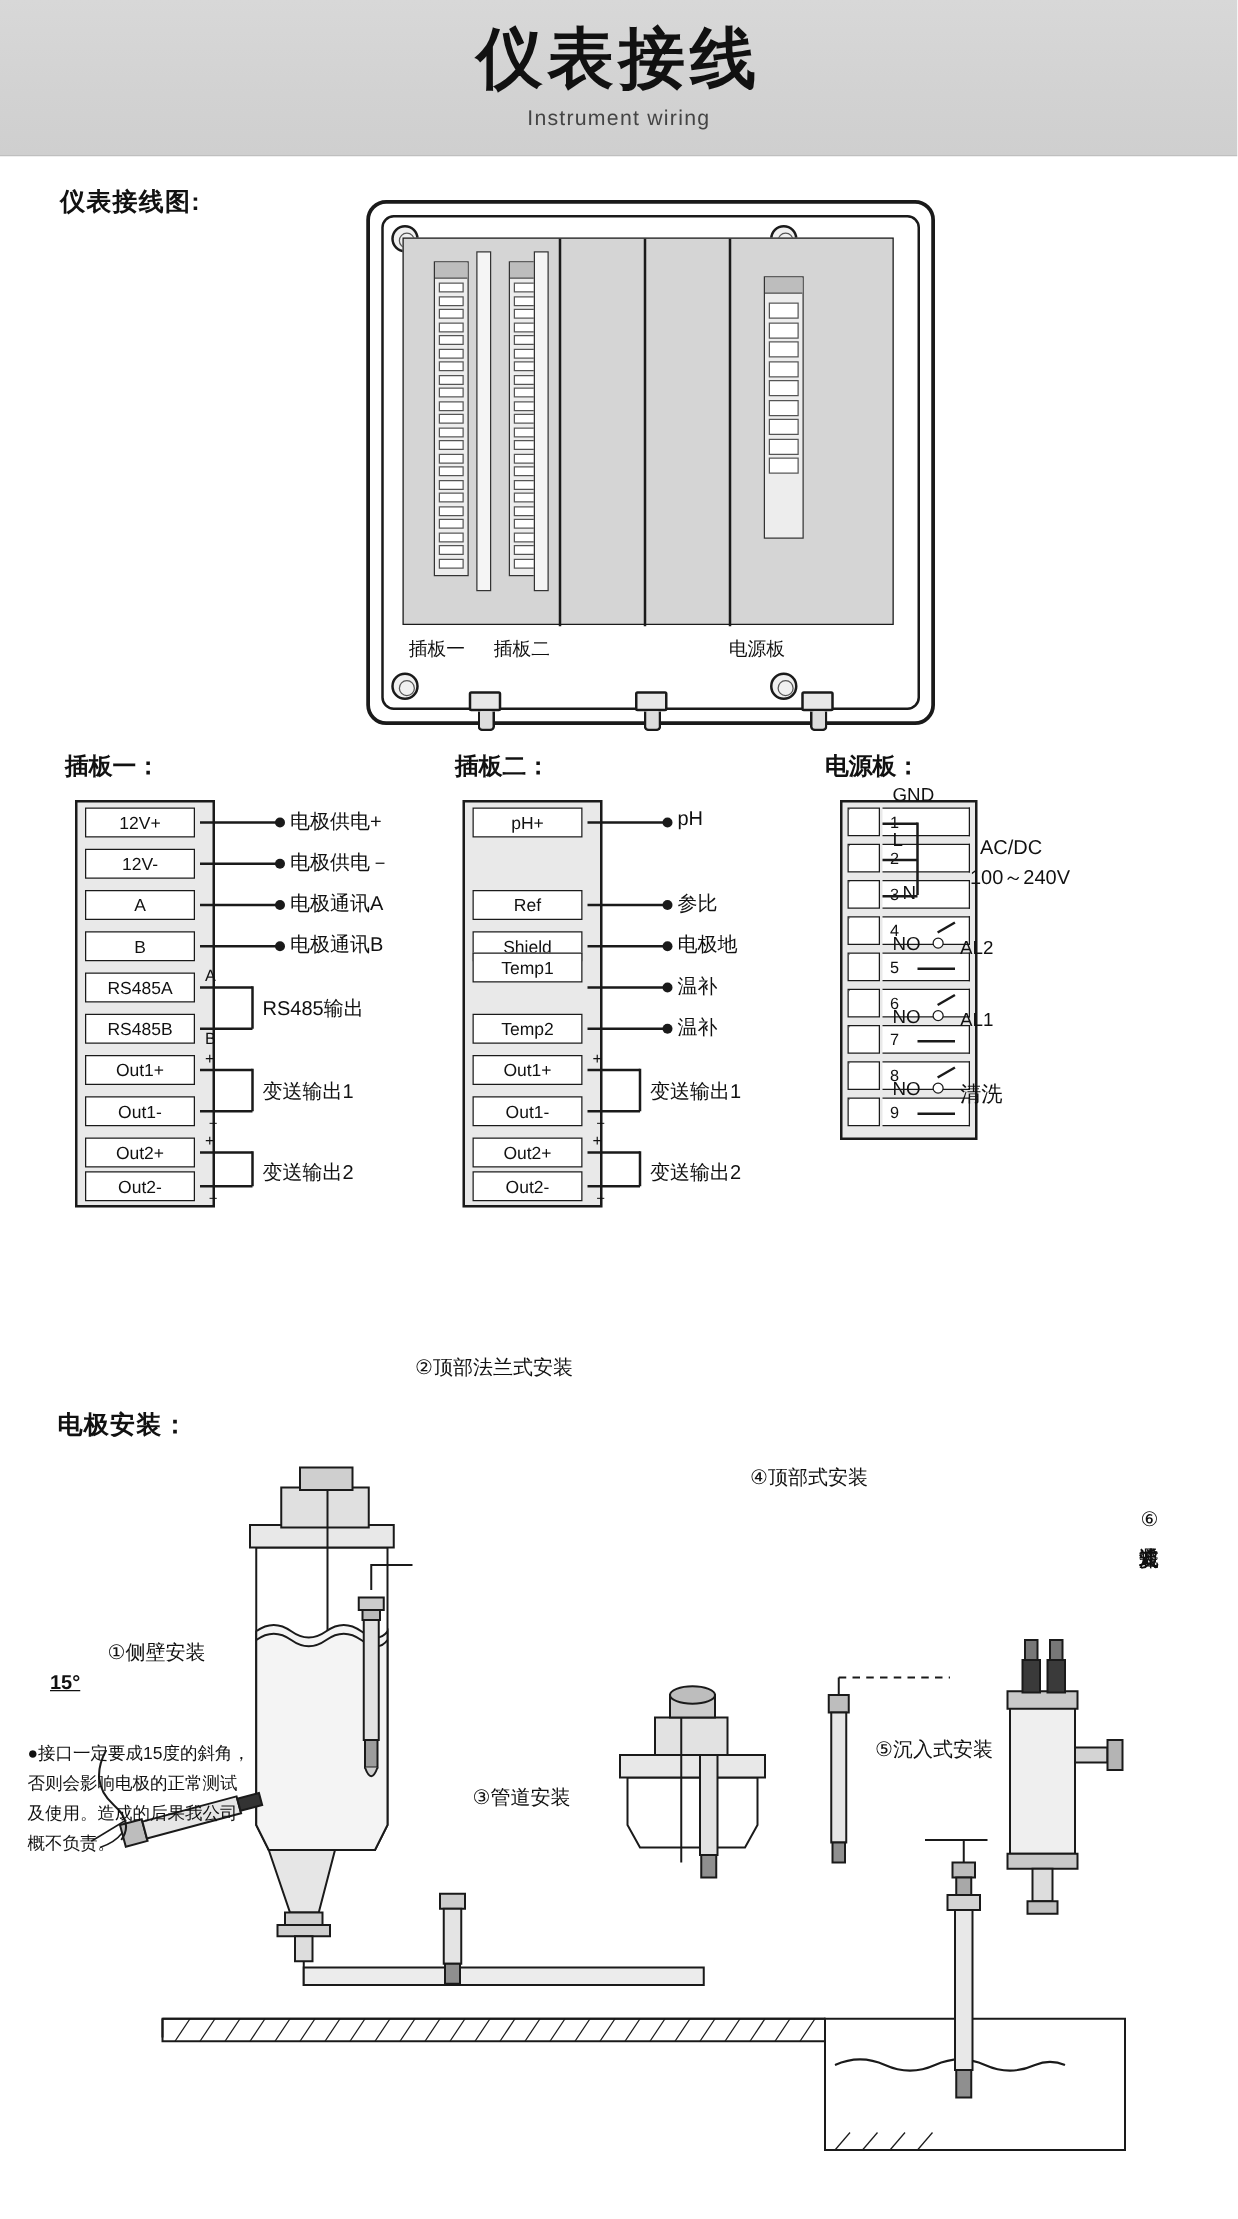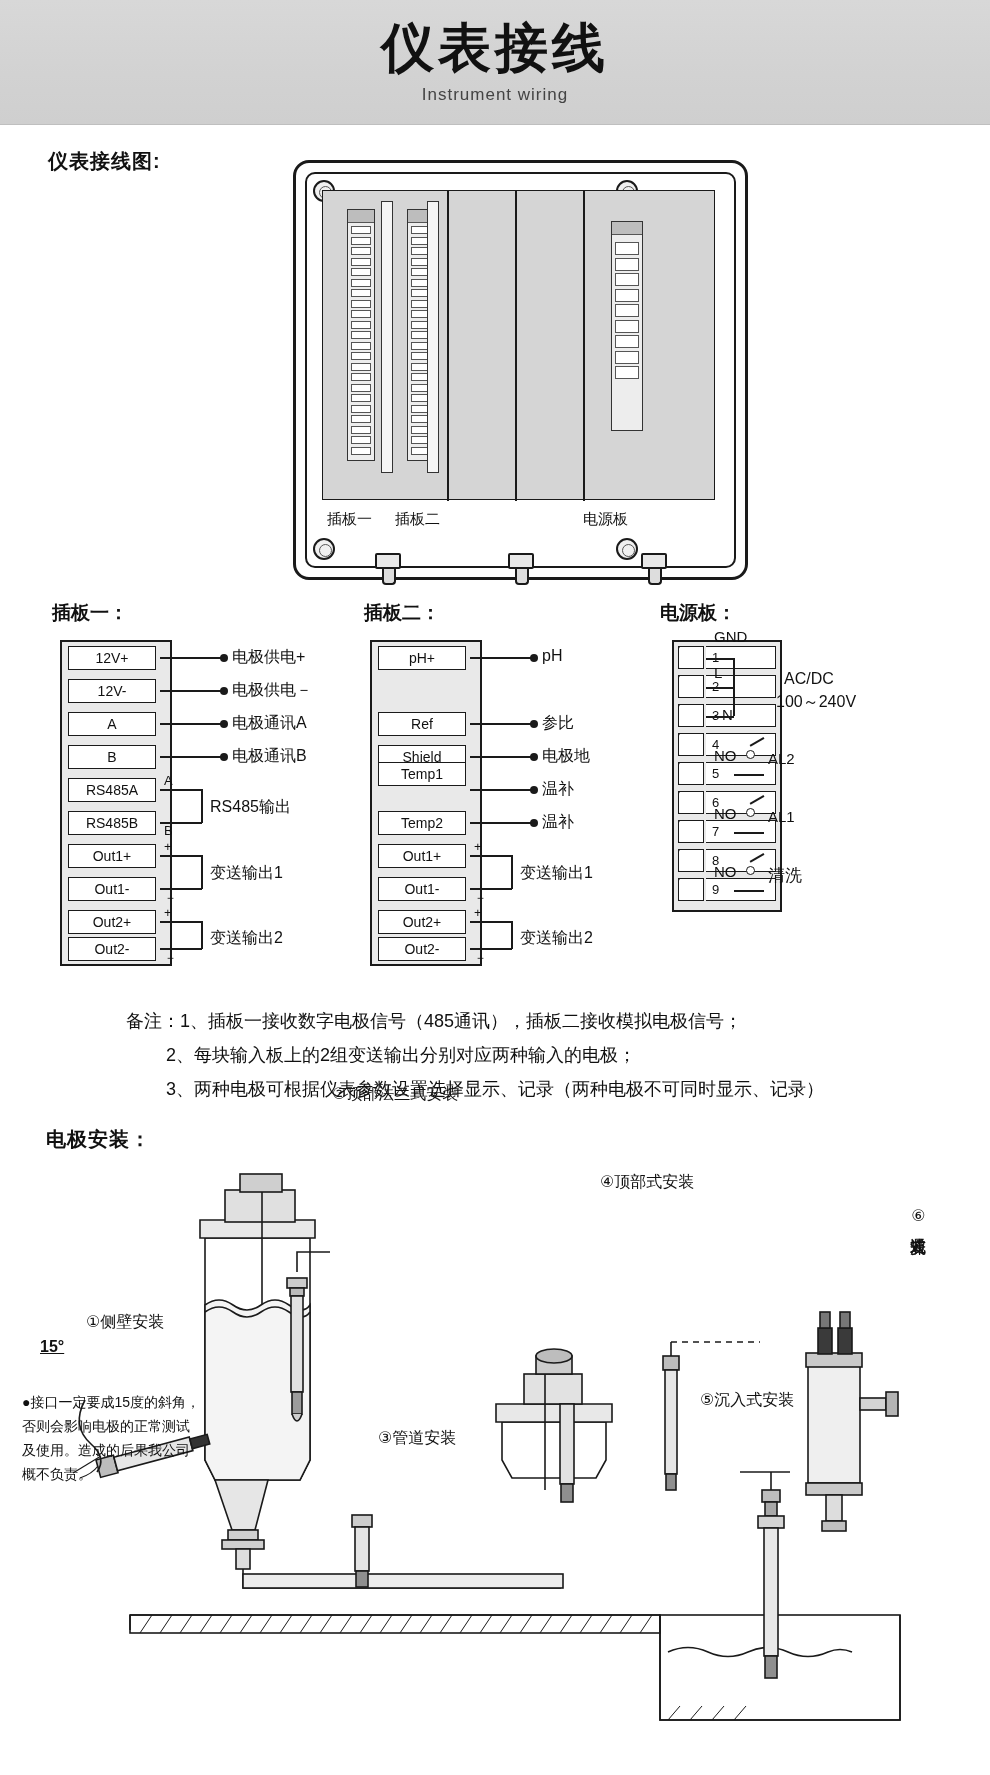--- a/index.html
+++ b/index.html
@@ -393,27 +393,20 @@
     <div class="lead" style="left:62px;top:192px;width:30px;"></div>
     <div class="pb-lab" style="left:96px;top:168px;">AL1</div>
 
     <div class="pb-lab" style="left:42px;top:223px;">NO</div>
     <div class="relay-arc" style="left:74px;top:226px;"></div>
     <div class="lead" style="left:78px;top:221px;width:16px;transform:rotate(-30deg);transform-origin:left center;"></div>
     <div class="lead" style="left:62px;top:250px;width:30px;"></div>
     <div class="pb-lab" style="left:96px;top:224px;font-size:17px;">清洗</div>
   </div>
 
-  <div class="notes">
-    <div class="ln">
-      <span>备注：</span><span>1、插板一接收数字电极信号（485通讯），插板二接收模拟电极信号；</span>
-    </div>
-    <div class="ln ind">2、每块输入板上的2组变送输出分别对应两种输入的电极；</div>
-    <div class="ln ind">3、两种电极可根据仪表参数设置选择显示、记录（两种电极不可同时显示、记录）</div>
-  </div>
 
   <div class="sec-label" style="left:46px;top:1126px;">电极安装：</div>
 
   <div class="elec">
     <svg width="990" height="615" viewBox="0 0 990 615">
       <g stroke="#1a1a1a" fill="none" stroke-width="1.6">
 
         <line x1="130" y1="455" x2="660" y2="455"></line>
         <line x1="130" y1="455" x2="130" y2="470"></line>
         <rect x="130" y="455" width="530" height="18" fill="none"></rect>

